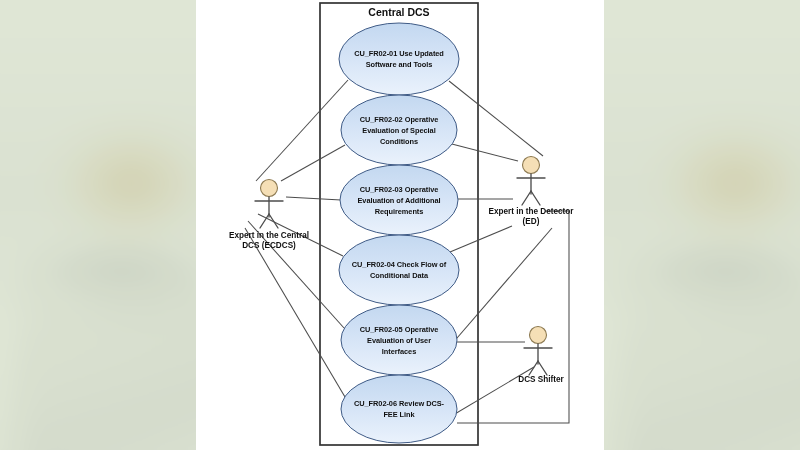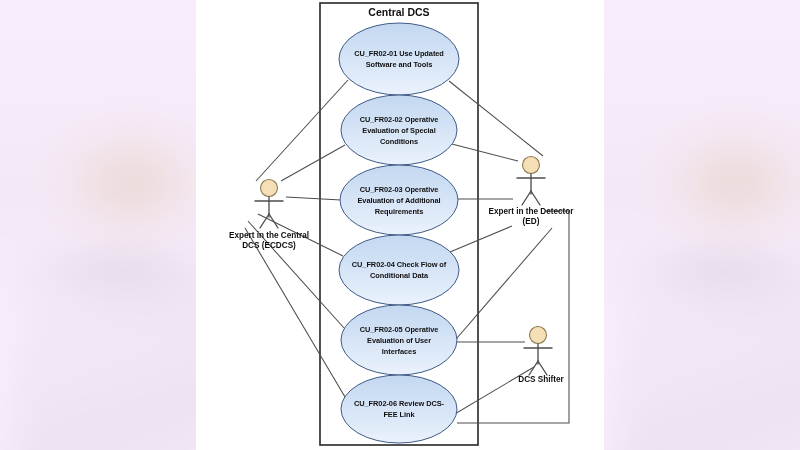--- a/index.html
+++ b/index.html
@@ -9,21 +9,21 @@
     height: 450px;
     overflow: hidden;
     background: #ffffff;
     font-family: "Liberation Sans", sans-serif;
   }
 
   #stage {
     position: relative;
     width: 800px;
     height: 450px;
-    background: #f0abfc;
+    background: #4d7c0f;
     overflow: hidden;
   }
 
   
   .blur-pane {
     position: absolute;
     top: 0;
     height: 450px;
     overflow: hidden;
   }

